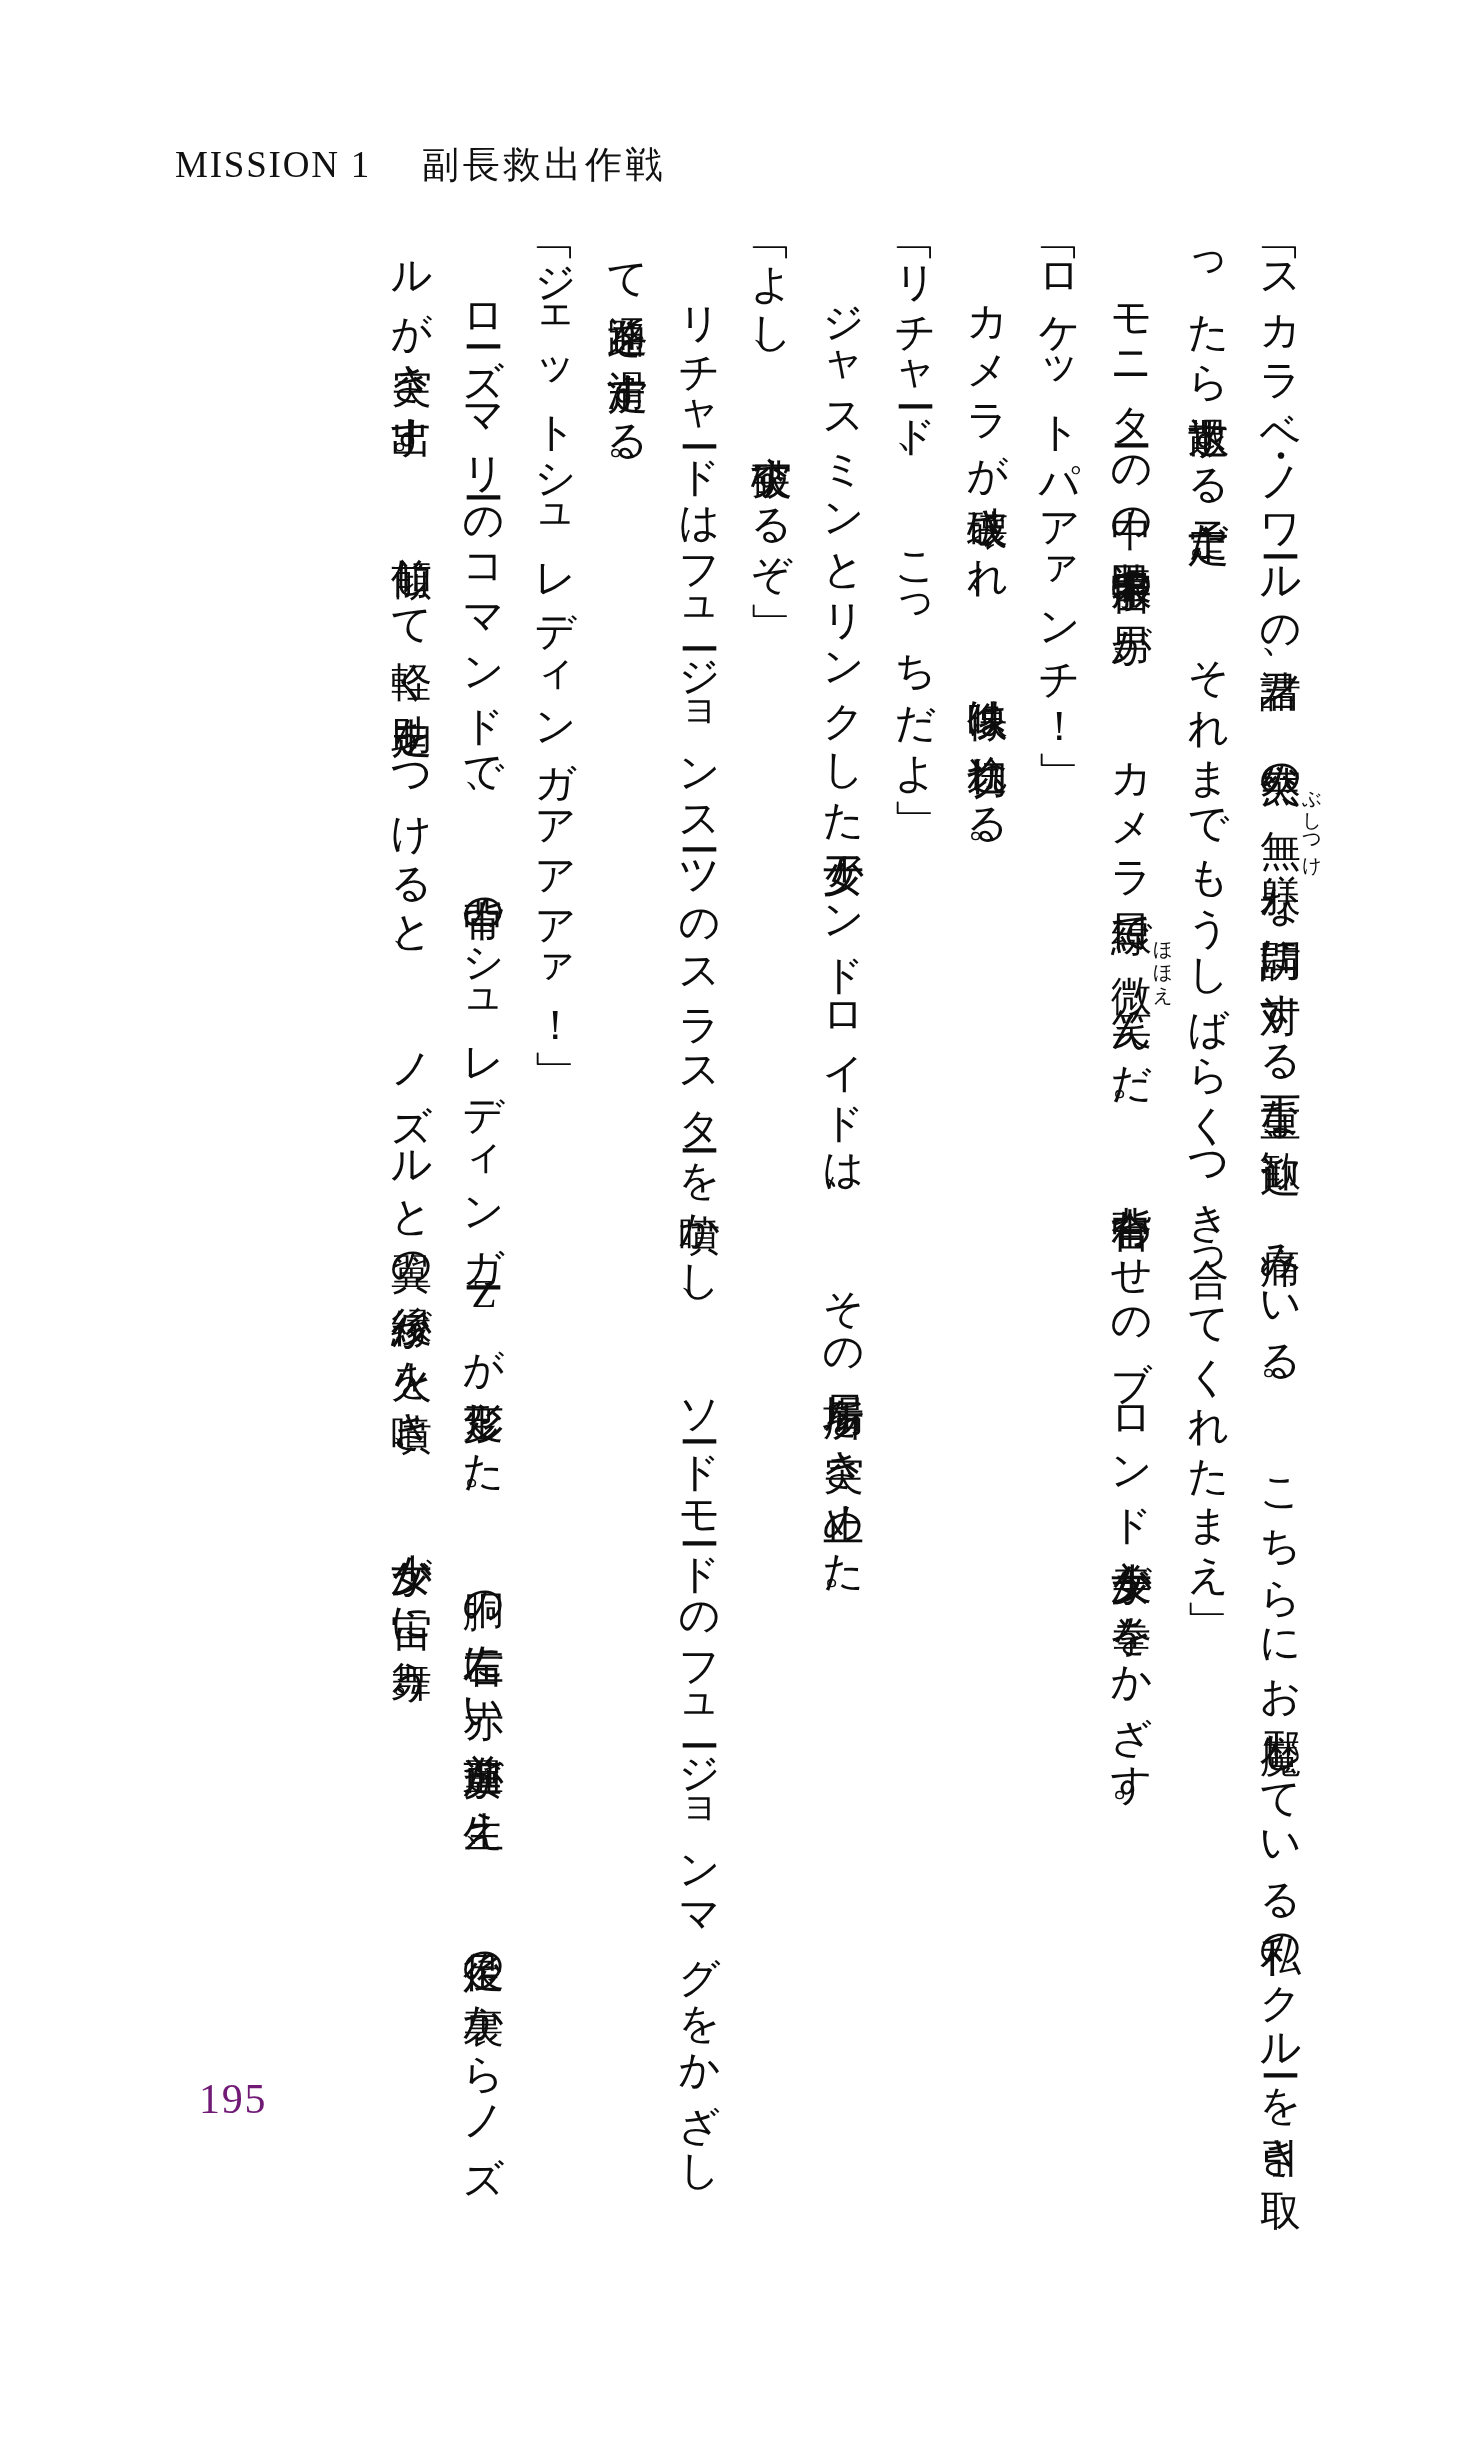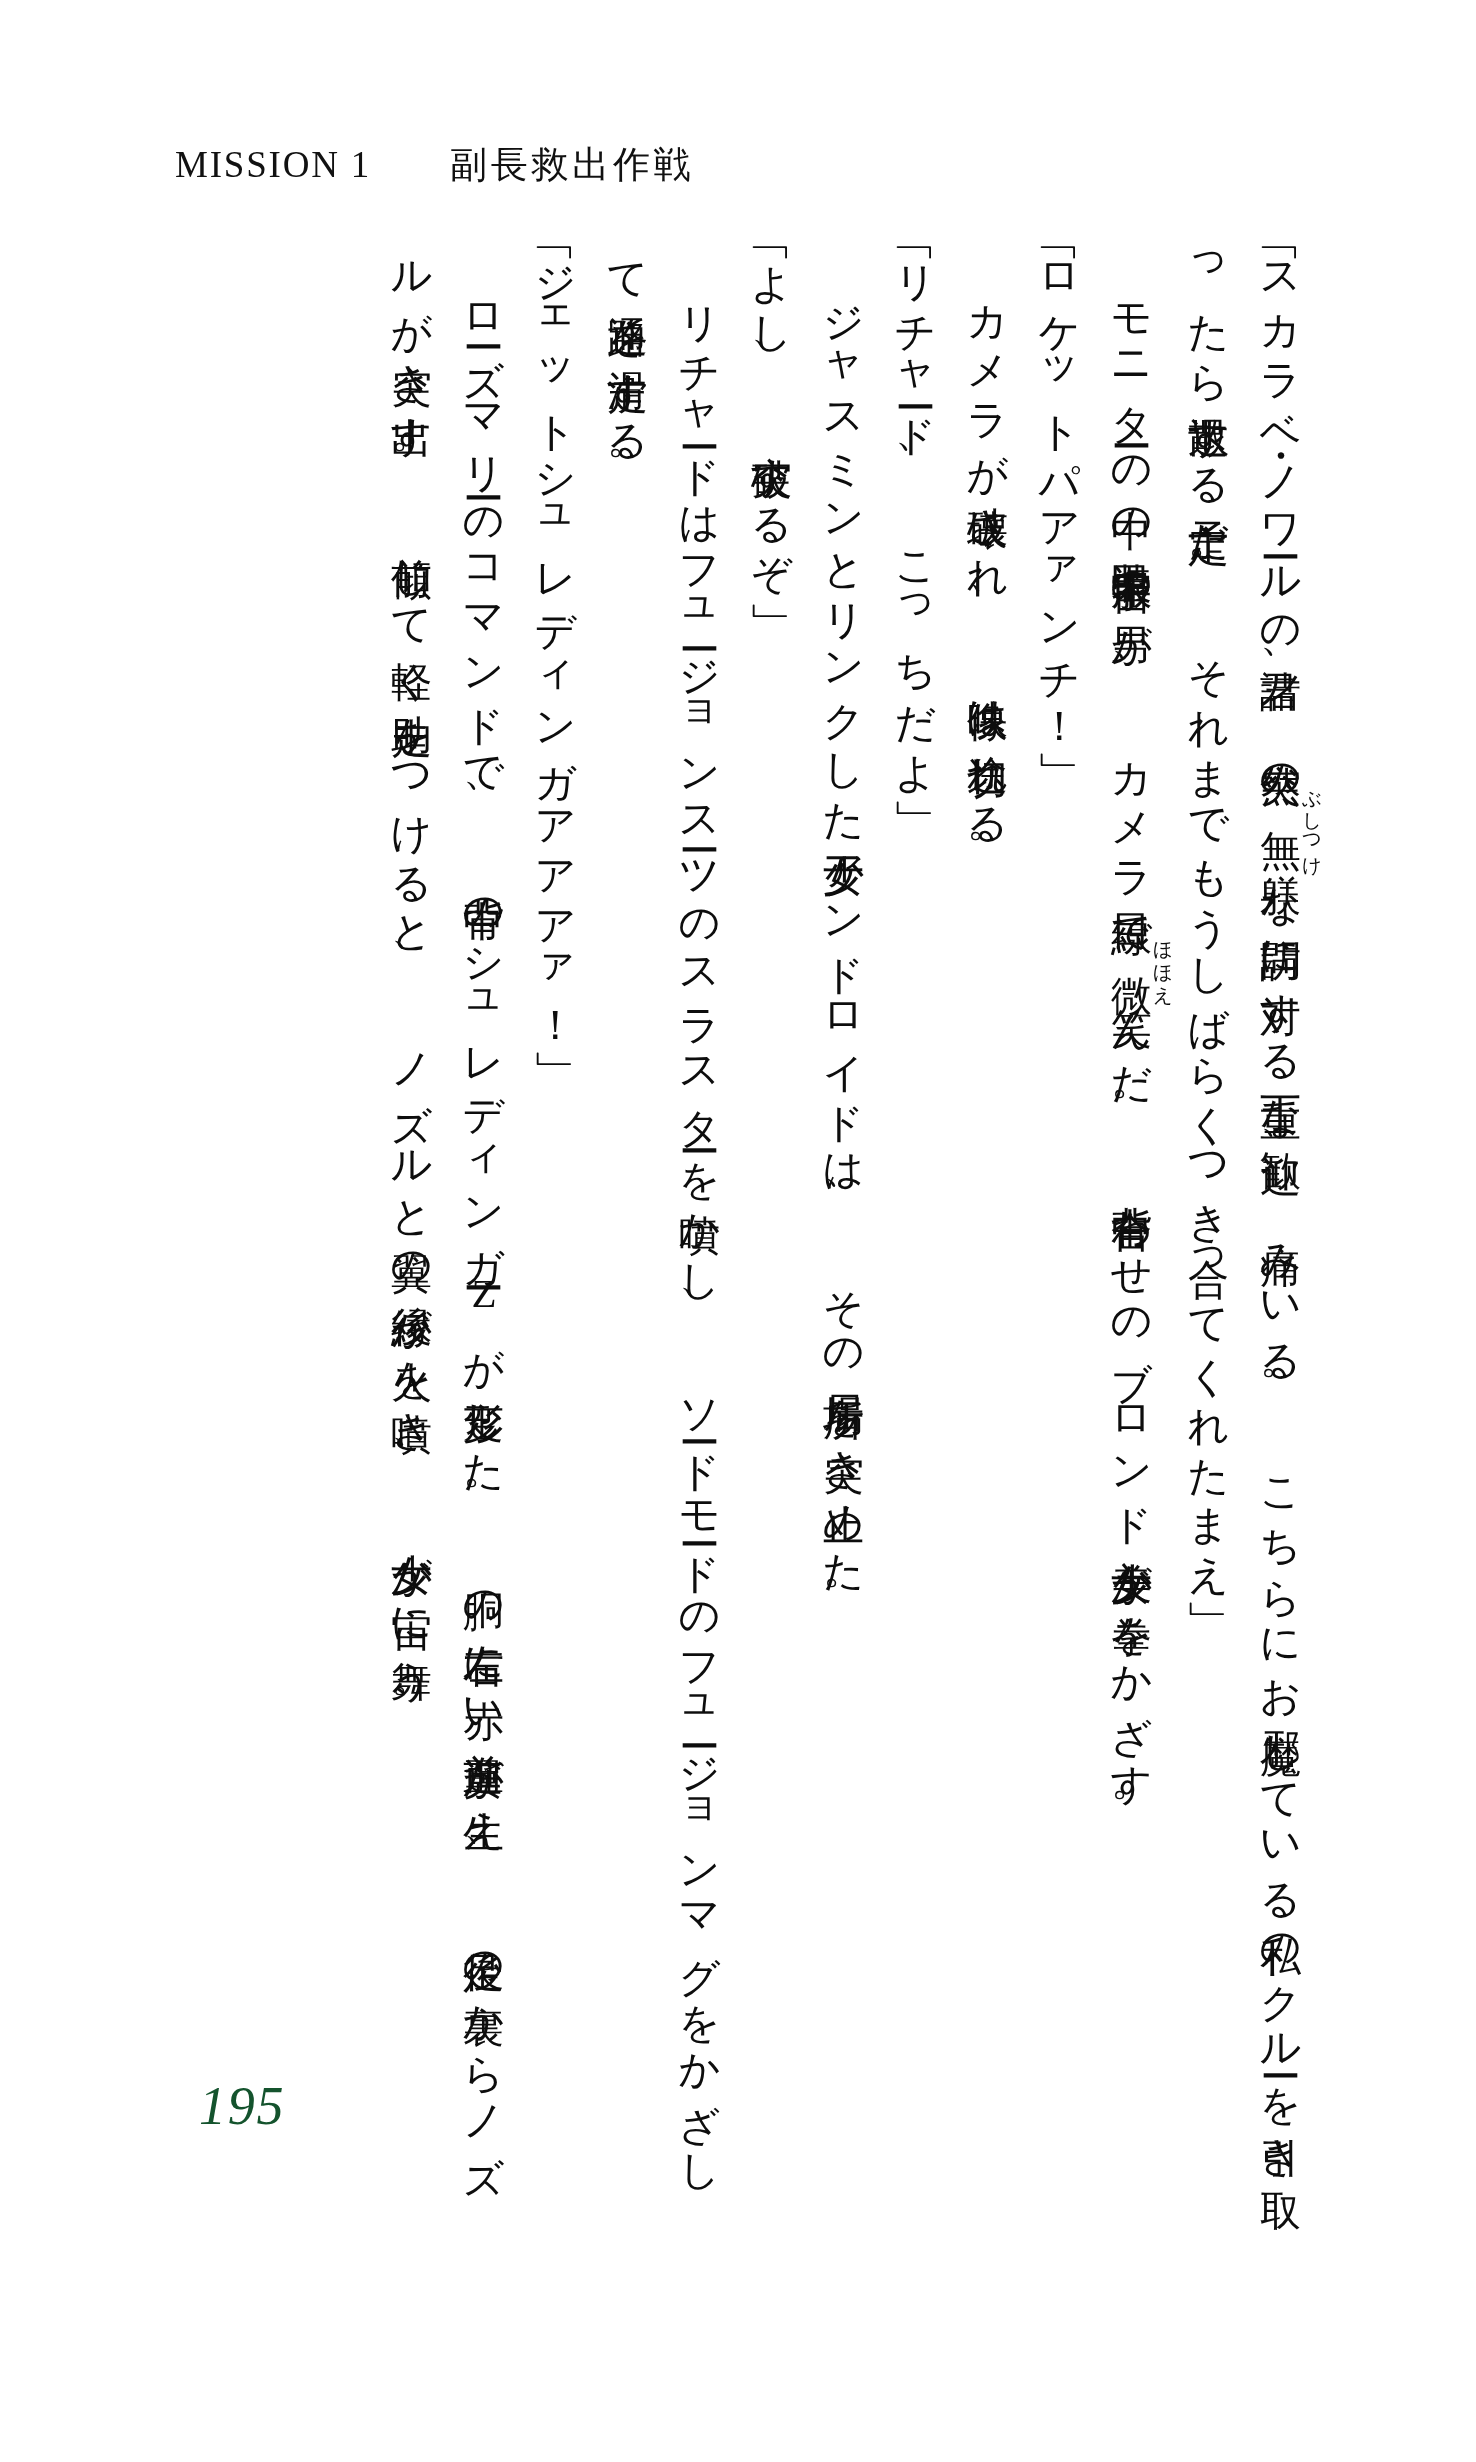--- a/index.html
+++ b/index.html
@@ -22,21 +22,21 @@
     top: 140px;
     left: 175px;
     white-space: nowrap;
     font-size: 37px;
     color: #111111;
   }
   .running-head .mission {
     letter-spacing: 1.8px;
   }
   .running-head .title {
-    margin-left: 79px;
+    margin-left: 51px;
     letter-spacing: 3.7px;
   }
 
   
   .body-text {
     position: absolute;
     top: 234px;
     right: 155px;
     width: 1255px;
     height: 1957px;
@@ -60,24 +60,23 @@
   ruby rt {
     font-size: 19.4px;
     letter-spacing: 0;
   }
 
   
   .page-number {
     position: absolute;
     left: 199px;
     top: 2075px;
-    font-size: 54px;
-    font-style: italic;
+    font-size: 42px;
     letter-spacing: 1.8px;
-    color: #14532d;
+    color: #701a75;
   }
 </style>
 </head>
 <body>
 
 <header class="running-head">
   <span class="mission">MISSION 1</span><span class="title">副長救出作戦</span>
 </header>
 
 <main class="body-text">

